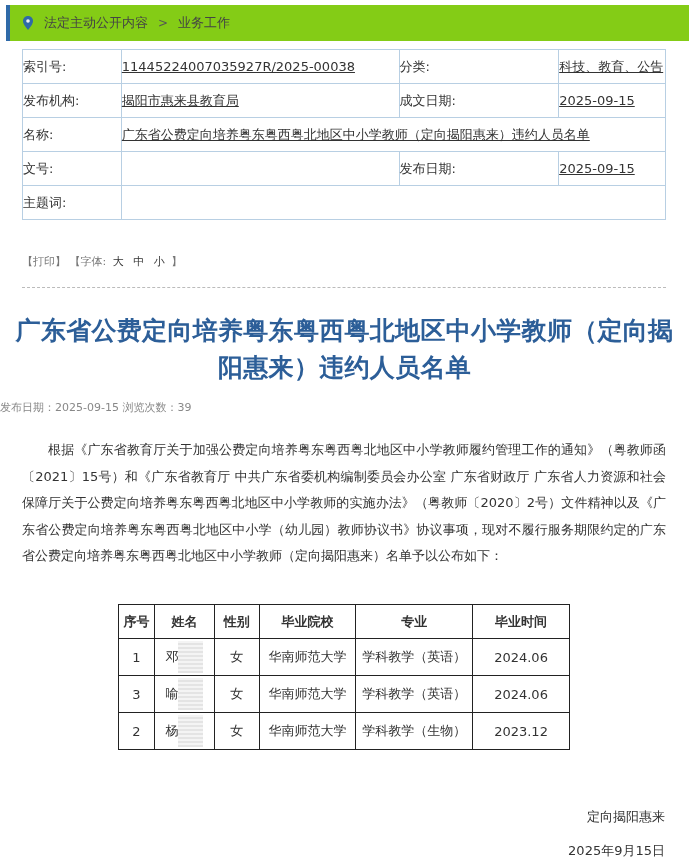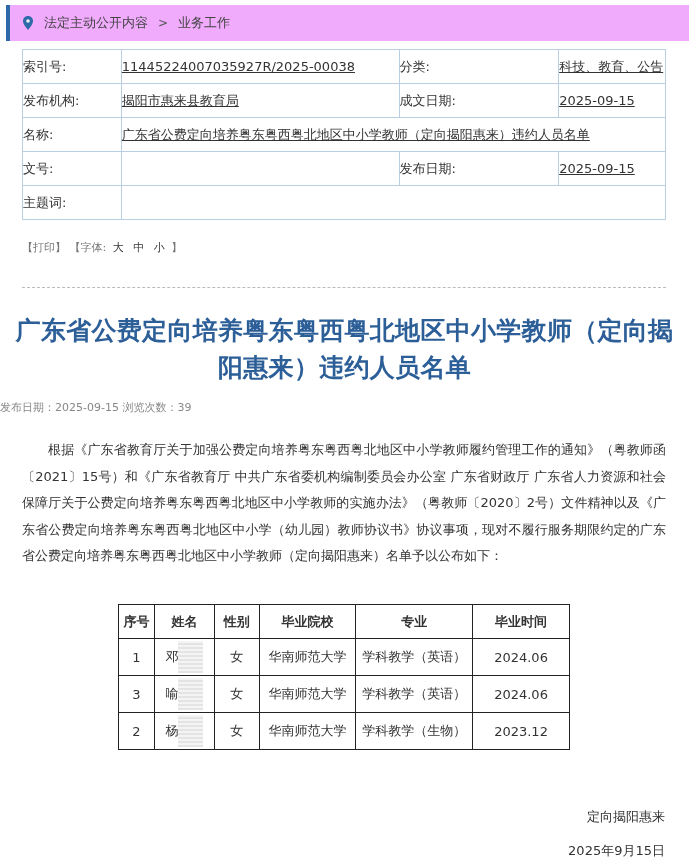--- a/index.html
+++ b/index.html
@@ -3,38 +3,38 @@
 <meta charset="utf-8">
 <style>
   * { box-sizing: border-box; margin: 0; padding: 0; }
   body {
     width: 689px; height: 867px; background: #ffffff; overflow: hidden;
     font-family: "DejaVu Sans", "Liberation Sans", sans-serif;
     color: #333333; position: relative;
   }
   .breadcrumb {
     position: absolute; left: 6px; top: 5px; width: 683px; height: 36px;
-    background: #f0abfc; border-left: 4px solid #2f6aa8;
+    background: #84cc16; border-left: 4px solid #2f6aa8;
     display: flex; align-items: center; padding-left: 12px; font-size: 13px; color: #444;
   }
   .breadcrumb .pin { width: 12px; height: 14px; margin-right: 10px; }
   .breadcrumb .sep { margin: 0 10px; color: #555; font-size: 12px; }
 
   .meta-table {
     position: absolute; left: 22px; top: 49px; width: 644px;
     border-collapse: collapse; font-size: 13px; color: #333;
   }
   .meta-table td {
     border: 1px solid #b8cfe3; height: 34px; padding: 0;
   }
   .meta-table .lbl { text-align: left; padding-right: 12px; }
   .meta-table .val { text-align: left; text-decoration: underline; }
 
   .toolbar {
-    position: absolute; left: 22px; top: 236px; width: 644px; height: 22px;
+    position: absolute; left: 22px; top: 250px; width: 644px; height: 22px;
     display: flex; align-items: center; justify-content: space-between;
     font-size: 11px; color: #777;
   }
   .toolbar .left span { cursor: pointer; }
   .toolbar .left .size { color: #333; margin: 0 3px; }
   .toolbar .right { display: flex; align-items: center; }
   .toolbar .right .share-lbl { margin-right: 12px; }
   .share-ico {
     width: 20px; height: 20px; border-radius: 50%; margin-left: 7px;
     display: flex; align-items: center; justify-content: center; background: #fff;

